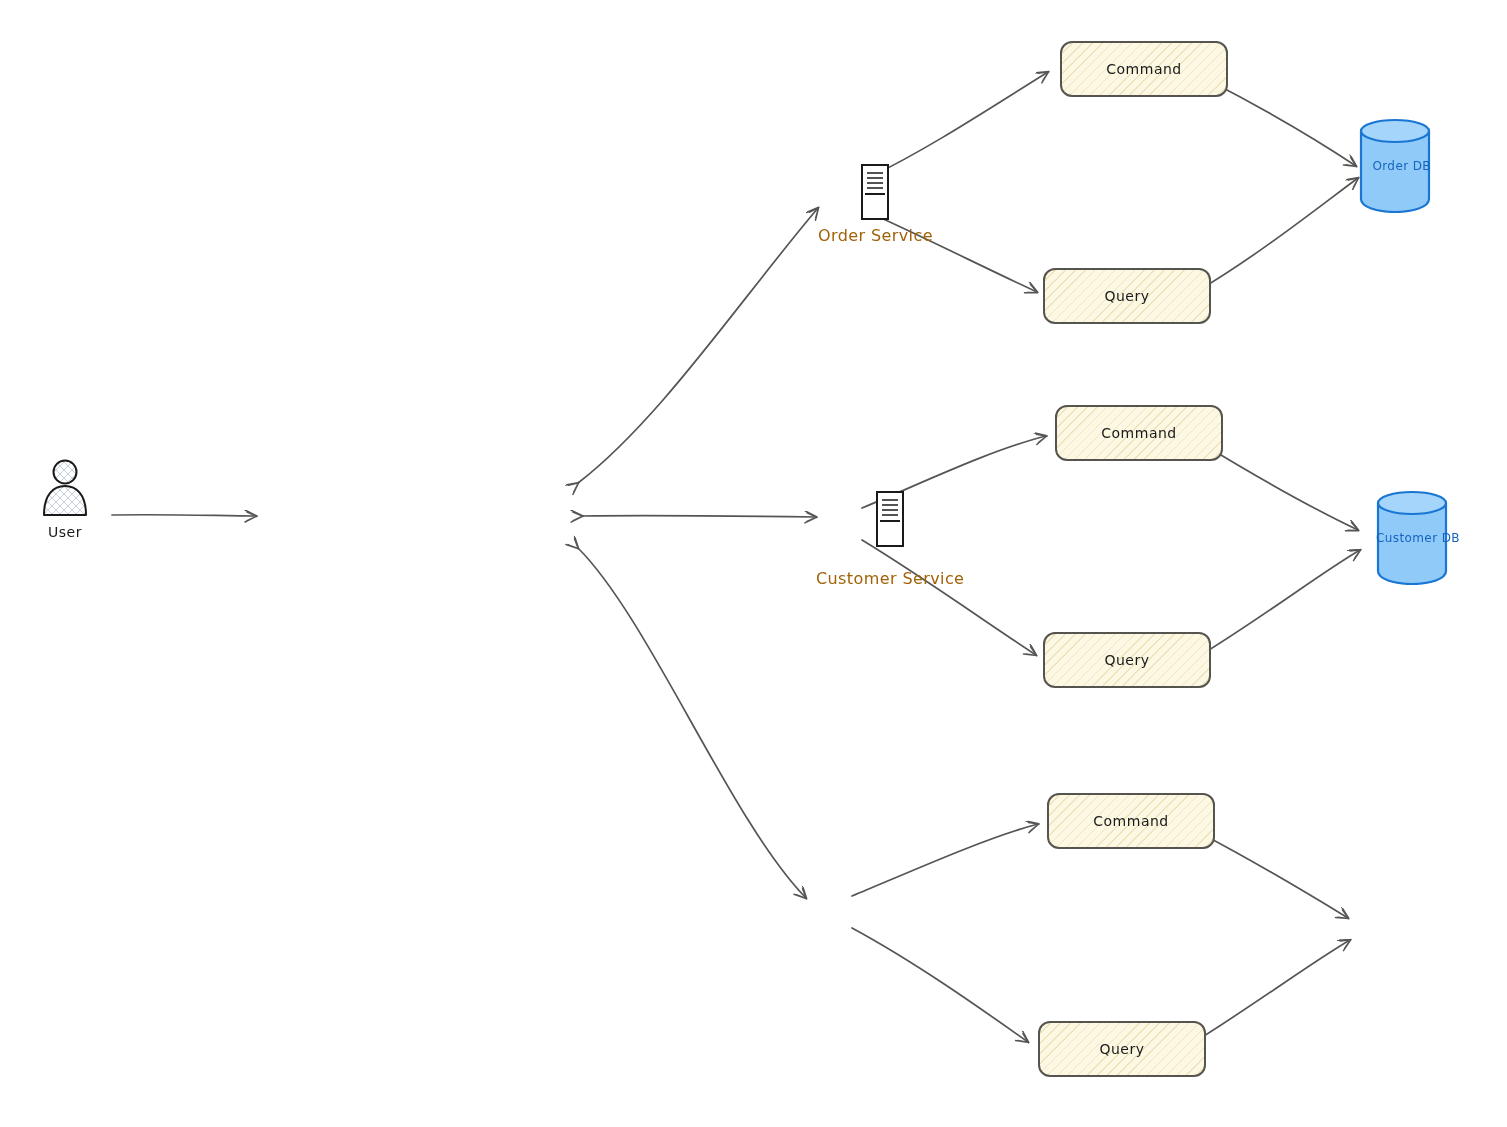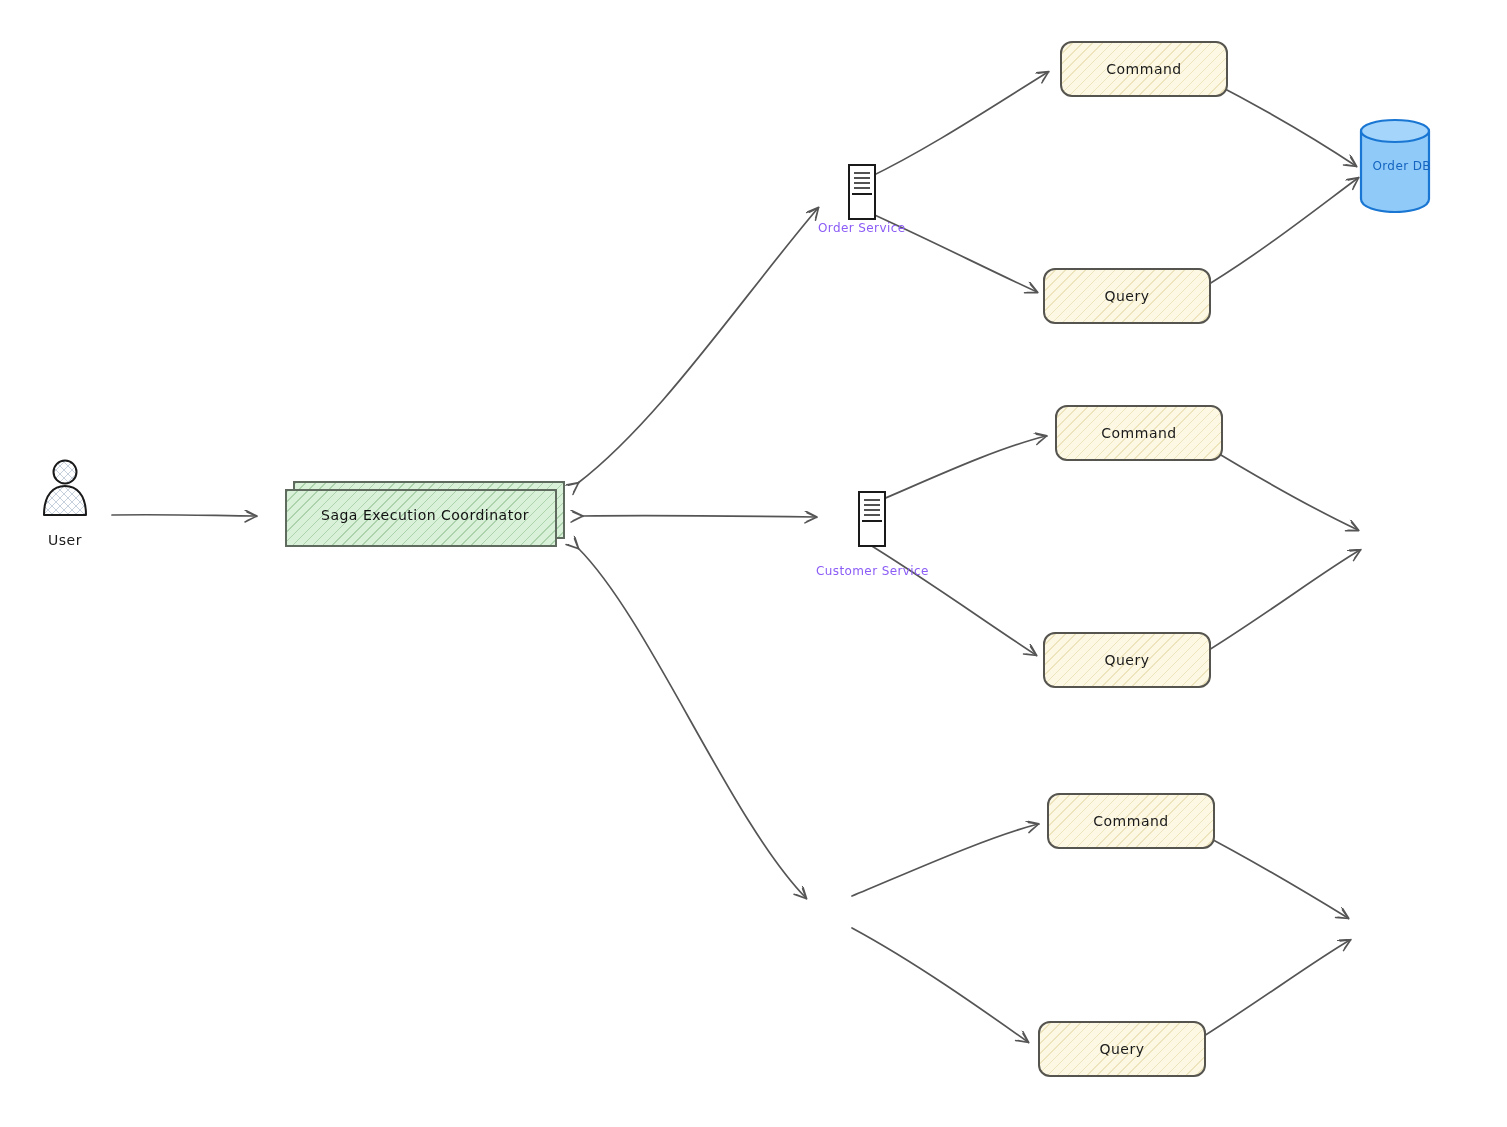--- a/index.html
+++ b/index.html
@@ -28,39 +28,39 @@
   }
   .node {
     position: absolute;
   }
 
   
   .actor-wrap {
     display: flex;
     flex-direction: column;
     align-items: center;
-    gap: 8px;
   }
   .actor-label {
     margin-top: 4px;
     font-size: 14px;
     color: #1a1a1a;
     letter-spacing: 0.5px;
     white-space: nowrap;
   }
 
   
   .service-wrap {
     display: flex;
     flex-direction: column;
     align-items: center;
   }
   .service-label {
-    font-size: 12px;
-    color: #8b5cf6;
+    margin-top: 5px;
+    font-size: 16px;
+    color: #a16207;
     letter-spacing: 0.4px;
     white-space: nowrap;
   }
 
   
   .proc-box {
     position: absolute;
     width: 168px;
     height: 56px;
     border-radius: 12px;
@@ -186,25 +186,20 @@
         <pattern id="xh" width="8" height="8" patternUnits="userSpaceOnUse">
           <path d="M0,0 L8,8 M8,0 L0,8" stroke="#b9c4d4" stroke-width="0.8"></path>
         </pattern>
       </defs>
       <circle cx="29" cy="14" r="11.5" fill="url(#xh)" stroke="#1a1a1a" stroke-width="2"></circle>
       <path d="M8,57 C8,36 18,28 29,28 C40,28 50,36 50,57 Z" fill="url(#xh)" stroke="#1a1a1a" stroke-width="2" stroke-linejoin="round"></path>
     </svg>
     <div class="actor-label">User</div>
   </div>
 
-  <div class="saga-box" style="left:285px; top:484px;">
-    <div class="saga-layer saga-layer-a"></div>
-    <div class="saga-layer saga-layer-b"></div>
-    <div class="saga-text">Saga Execution Coordinator</div>
-  </div>
 
   <div class="node service-wrap" style="left:818px; top:163px;">
     <svg width="32" height="58" viewBox="0 0 32 58">
       <rect x="3" y="2" width="26" height="54" fill="#ffffff" stroke="#1a1a1a" stroke-width="2"></rect>
       <path d="M8,10 H24 M8,15 H24 M8,20 H24 M8,25 H24" stroke="#1a1a1a" stroke-width="1.6"></path>
       <path d="M6,31 H26" stroke="#1a1a1a" stroke-width="2"></path>
     </svg>
     <div class="service-label">Order Service</div>
   </div>
 
@@ -234,20 +229,27 @@
   </div>
 
   <div class="proc-box" style="left:1055px; top:405px;">
     <span class="proc-label">Command</span>
   </div>
 
   <div class="proc-box" style="left:1043px; top:632px;">
     <span class="proc-label">Query</span>
   </div>
 
+  <div class="db-wrap" style="left:1376px; top:489px; width:72px; height:96px;">
+    <svg width="72" height="96" viewBox="0 0 72 96">
+      <path d="M2,14 L2,82 C2,90 18,95 36,95 C54,95 70,90 70,82 L70,14 Z" fill="#90caf9" stroke="#1976d2" stroke-width="2.2" stroke-linejoin="round"></path>
+      <ellipse cx="36" cy="14" rx="34" ry="11" fill="#a5d5fb" stroke="#1976d2" stroke-width="2.2"></ellipse>
+    </svg>
+    <div class="db-label" style="top:42px;">Customer DB</div>
+  </div>
 
 
   <div class="proc-box" style="left:1047px; top:793px;">
     <span class="proc-label">Command</span>
   </div>
 
   <div class="proc-box" style="left:1038px; top:1021px;">
     <span class="proc-label">Query</span>
   </div>
 

